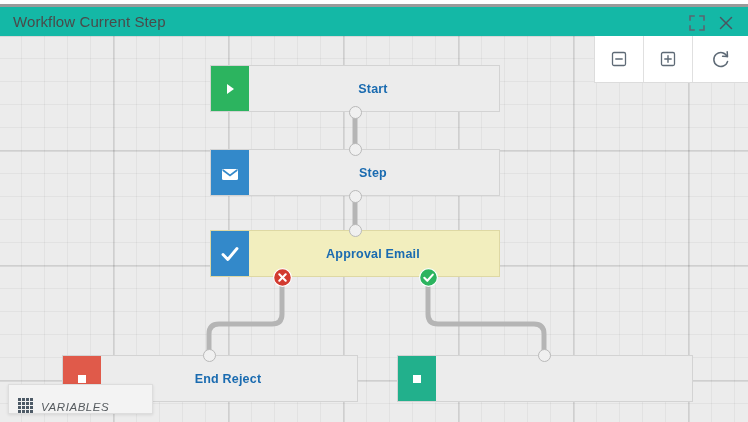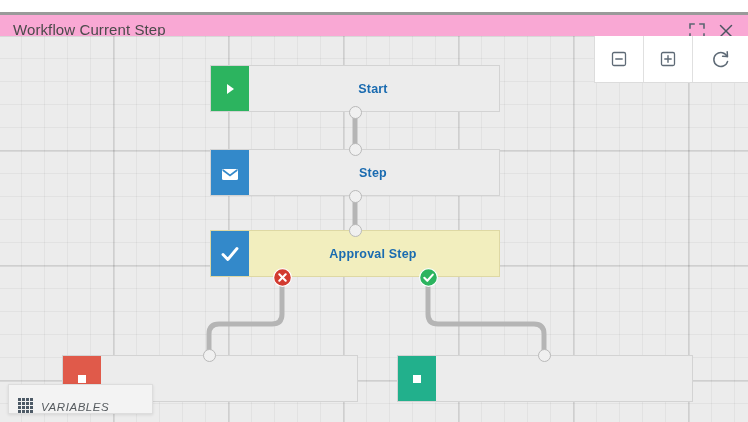--- a/index.html
+++ b/index.html
@@ -5,22 +5,22 @@
   html,body{margin:0;padding:0;}
   body{
     width:748px;height:422px;overflow:hidden;
     font-family:"Liberation Sans", sans-serif;
     background:#ffffff;
   }
   #app{position:relative;width:748px;height:422px;background:#fff;overflow:hidden;}
 
   
   .titlebar{
-    position:absolute;left:0;top:12px;width:748px;height:36px;
-    background:#f9a8d4;border-bottom:1px solid #e3e3e3;
+    position:absolute;left:0;top:4px;width:748px;height:36px;
+    background:#14b8a6;border-bottom:1px solid #e3e3e3;
     box-sizing:border-box;
   }
   .titlebar .topstripe{
     position:absolute;left:0;top:0;width:748px;height:3px;background:#9a9a9a;
   }
   .title-text{
     position:absolute;left:13px;top:9px;
     font-size:15px;color:#4a4a4a;letter-spacing:.1px;
     white-space:nowrap;
   }
@@ -172,29 +172,30 @@
       </div>
       <div class="nlabel">Step</div>
     </div>
 
     <div class="node active" style="left:210px;top:194px;width:290px;height:47px;">
       <div class="nicon" style="background:#3389ca">
         <svg width="22" height="20" viewBox="0 0 22 20">
           <polyline points="4,10.5 8.8,15.5 18,4.5" fill="none" stroke="#ffffff" stroke-width="2.9" stroke-linecap="round" stroke-linejoin="round"></polyline>
         </svg>
       </div>
-      <div class="nlabel">Approval Step</div>
+      <div class="nlabel">Approval Email</div>
     </div>
 
     <div class="node" style="left:62px;top:319px;width:296px;height:47px;">
       <div class="nicon" style="background:#e05a4a">
         <svg width="16" height="16" viewBox="0 0 16 16">
             <rect x="4" y="4" width="8" height="8" fill="#ffffff"></rect>
           </svg>
       </div>
+      <div class="nlabel">End Reject</div>
     </div>
 
     <div class="node" style="left:397px;top:319px;width:296px;height:47px;">
       <div class="nicon" style="background:#22b08c">
         <svg width="16" height="16" viewBox="0 0 16 16">
             <rect x="4" y="4" width="8" height="8" fill="#ffffff"></rect>
           </svg>
       </div>
     </div>
 

